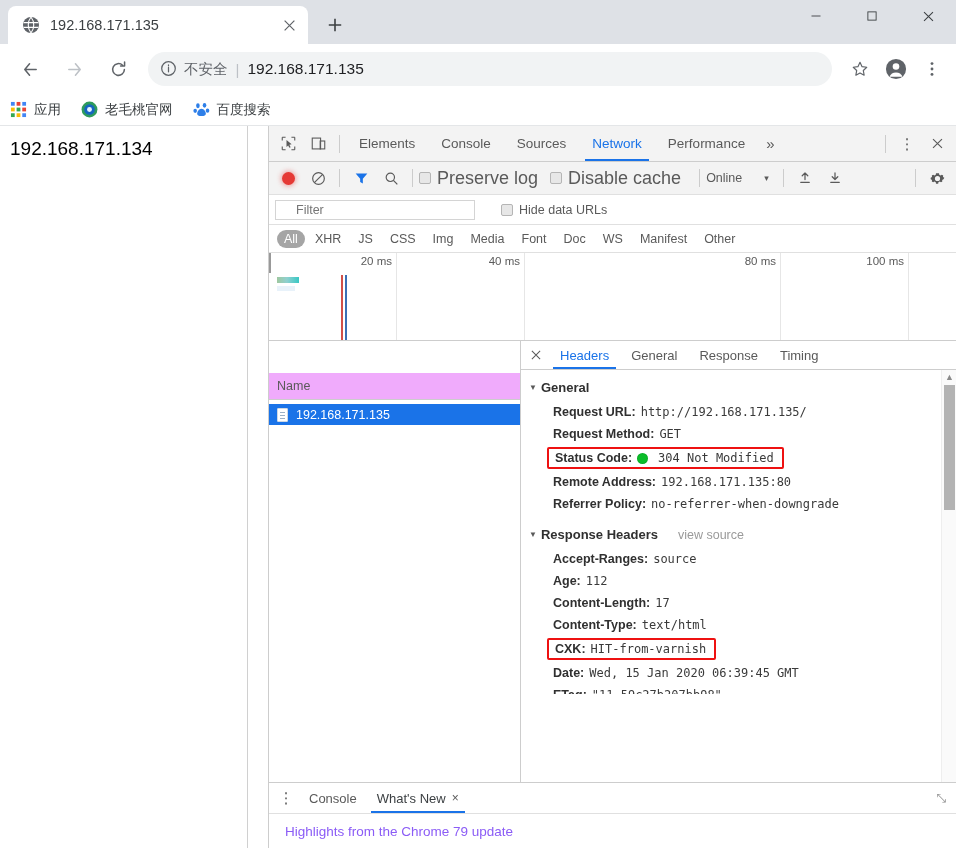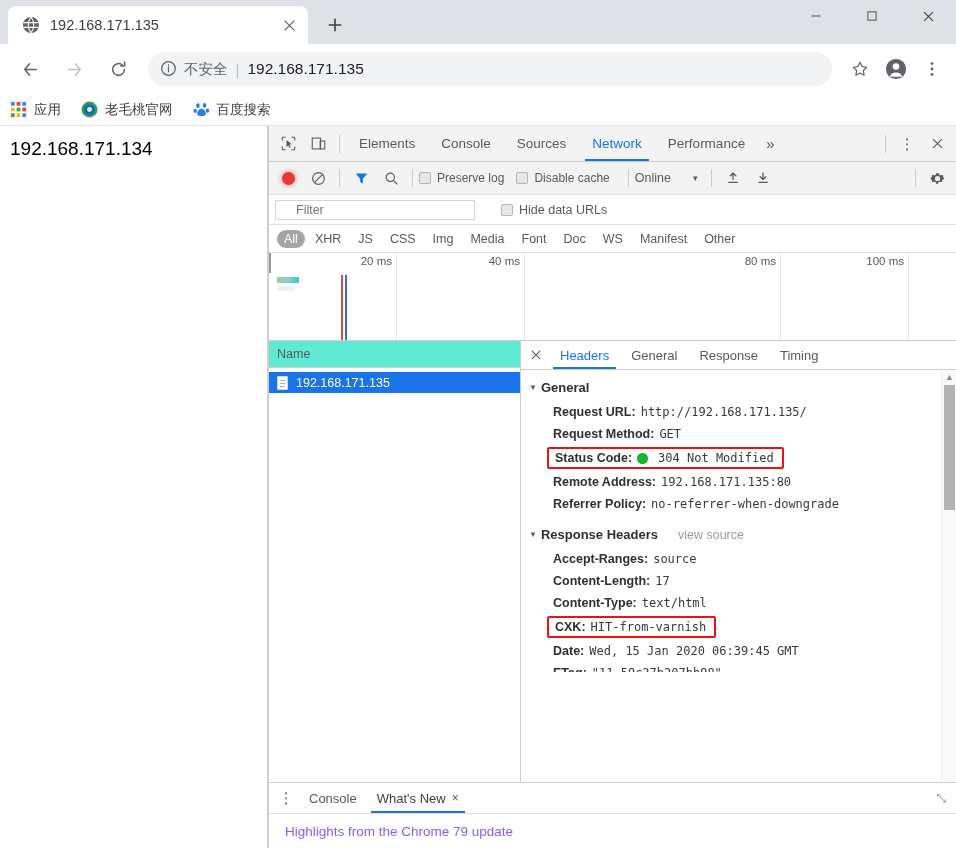--- a/index.html
+++ b/index.html
@@ -69,21 +69,21 @@
     height: 32px; background: #fff; display: flex; align-items: center;
     padding: 0 10px; border-bottom: 1px solid #e4e6e8;
   }
   .bm { display: flex; align-items: center; margin-right: 20px; }
   .bm-ico { width: 17px; height: 17px; flex: 0 0 17px; margin-right: 7px; }
   .bm-label { font-size: 13.5px; color: #3c4043; white-space: nowrap; }
 
   
   .viewport { position: relative; height: 722px; background: #fff; }
   .page-body {
-    position: absolute; left: 0; top: 0; width: 268px; height: 722px;
+    position: absolute; left: 0; top: 0; width: 248px; height: 722px;
     background: #fff; padding: 12px 0 0 10px;
     border-right: 1px solid #d0d0d0;
   }
   .page-text { font-size: 19px; color: #000; }
 
   
   .devtools {
     position: absolute; left: 268px; top: 0; width: 688px; height: 722px;
     background: #fff; display: flex; flex-direction: column;
     font-size: 12px; color: #5a5a5a;
@@ -109,21 +109,21 @@
 
   .dt-toolbar {
     height: 33px; display: flex; align-items: center;
     border-bottom: 1px solid #e0e0e0; background: #f3f3f3; padding: 0 4px;
   }
   .rec-dot { width: 13px; height: 13px; border-radius: 50%; background: #e53935; box-shadow: 0 0 5px 1px rgba(229,57,53,.45); }
   .chk {
     width: 12px; height: 12px; border: 1px solid #b5b5b5; background: #e7e7e7;
     border-radius: 2px; flex: 0 0 12px; margin-right: 6px;
   }
-  .chk-label { display: flex; align-items: center; font-size: 12px; color: #5a5a5a; margin-right: 12px; }
+  .chk-label { display: flex; align-items: center; font-size: 18px; color: #5a5a5a; margin-right: 12px; }
   .online-sel { display: flex; align-items: center; font-size: 12.5px; color: #5a5a5a; }
   .caret-dn { margin-left: 22px; font-size: 9px; color: #5a5a5a; }
 
   .dt-filterbar {
     height: 30px; display: flex; align-items: center;
     border-bottom: 1px solid #e0e0e0; background: #fff; padding: 0 6px;
   }
   .filter-input {
     width: 200px; height: 20px; border: 1px solid #d4d4d4; background: #fff;
     font-size: 12.5px; color: #5a5a5a; padding: 0 20px; outline: none;
@@ -157,21 +157,21 @@
   .ov-line-red { position: absolute; left: 72px; top: 22px; width: 2px; height: 66px; background: #d0504a; }
   .ov-line-blue { position: absolute; left: 76px; top: 22px; width: 2px; height: 66px; background: #3a6fb5; }
 
   .dt-main { flex: 1 1 auto; display: flex; min-height: 0; }
   .dt-namecol {
     width: 252px; flex: 0 0 252px; display: flex; flex-direction: column;
     border-right: 1px solid #cdcdcd; background: #fff;
   }
   .name-head {
     height: 27px; display: flex; align-items: center; padding-left: 8px;
-    font-size: 12.5px; color: #5a5a5a; border-bottom: 1px solid #cdcdcd; background: #5eead4;
+    font-size: 12.5px; color: #5a5a5a; border-bottom: 1px solid #cdcdcd; background: #f0abfc; margin-top: 32px;
   }
   .name-list { flex: 1 1 auto; overflow: hidden; padding-top: 4px; }
   .name-row {
     height: 21px; display: flex; align-items: center; padding-left: 8px;
     background: #1a73e8; color: #fff; font-size: 12.5px;
   }
   .doc-ico {
     width: 11px; height: 14px; flex: 0 0 11px; margin-right: 8px;
     background: #fff; border: 1px solid #cfd8e3; border-radius: 1px; position: relative;
   }
@@ -601,20 +601,24 @@
               <span class="tri">▼</span>
               <span>Response Headers</span>
               <span class="view-source">view source</span>
             </div>
 
             <div class="hrow">
               <span class="hname">Accept-Ranges:</span>
               <span class="hval">source</span>
             </div>
             <div class="hrow">
+              <span class="hname">Age:</span>
+              <span class="hval">112</span>
+            </div>
+            <div class="hrow">
               <span class="hname">Content-Length:</span>
               <span class="hval">17</span>
             </div>
             <div class="hrow">
               <span class="hname">Content-Type:</span>
               <span class="hval">text/html</span>
             </div>
             <div class="hrow boxed">
               <span class="hl-box">
                 <span class="hname">CXK:</span>

